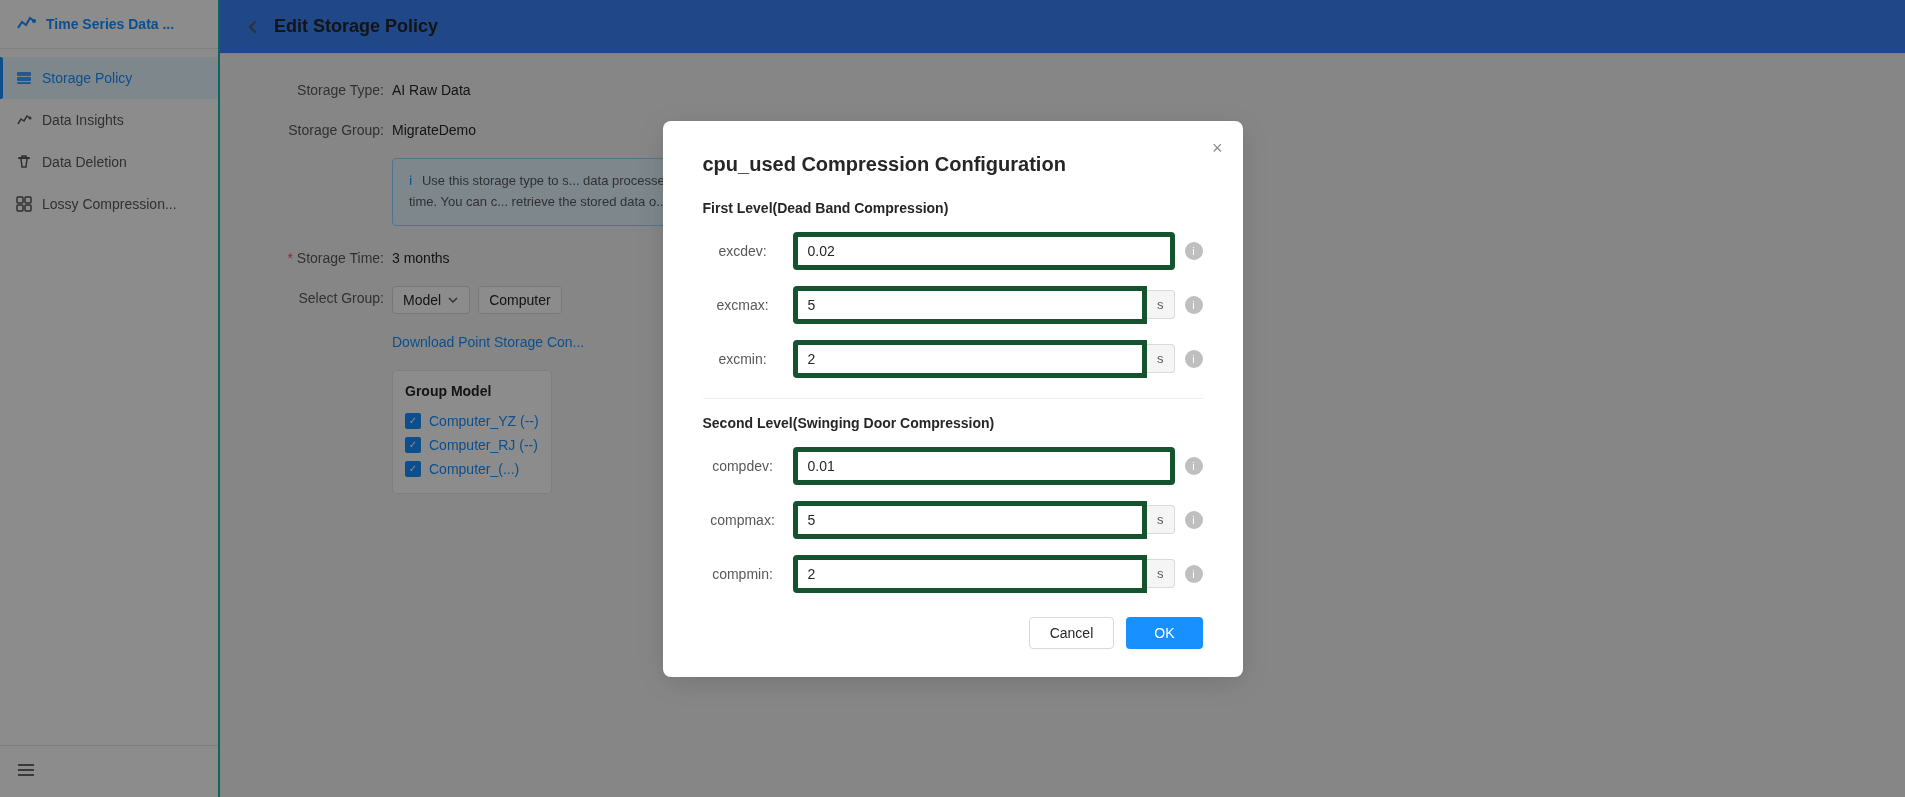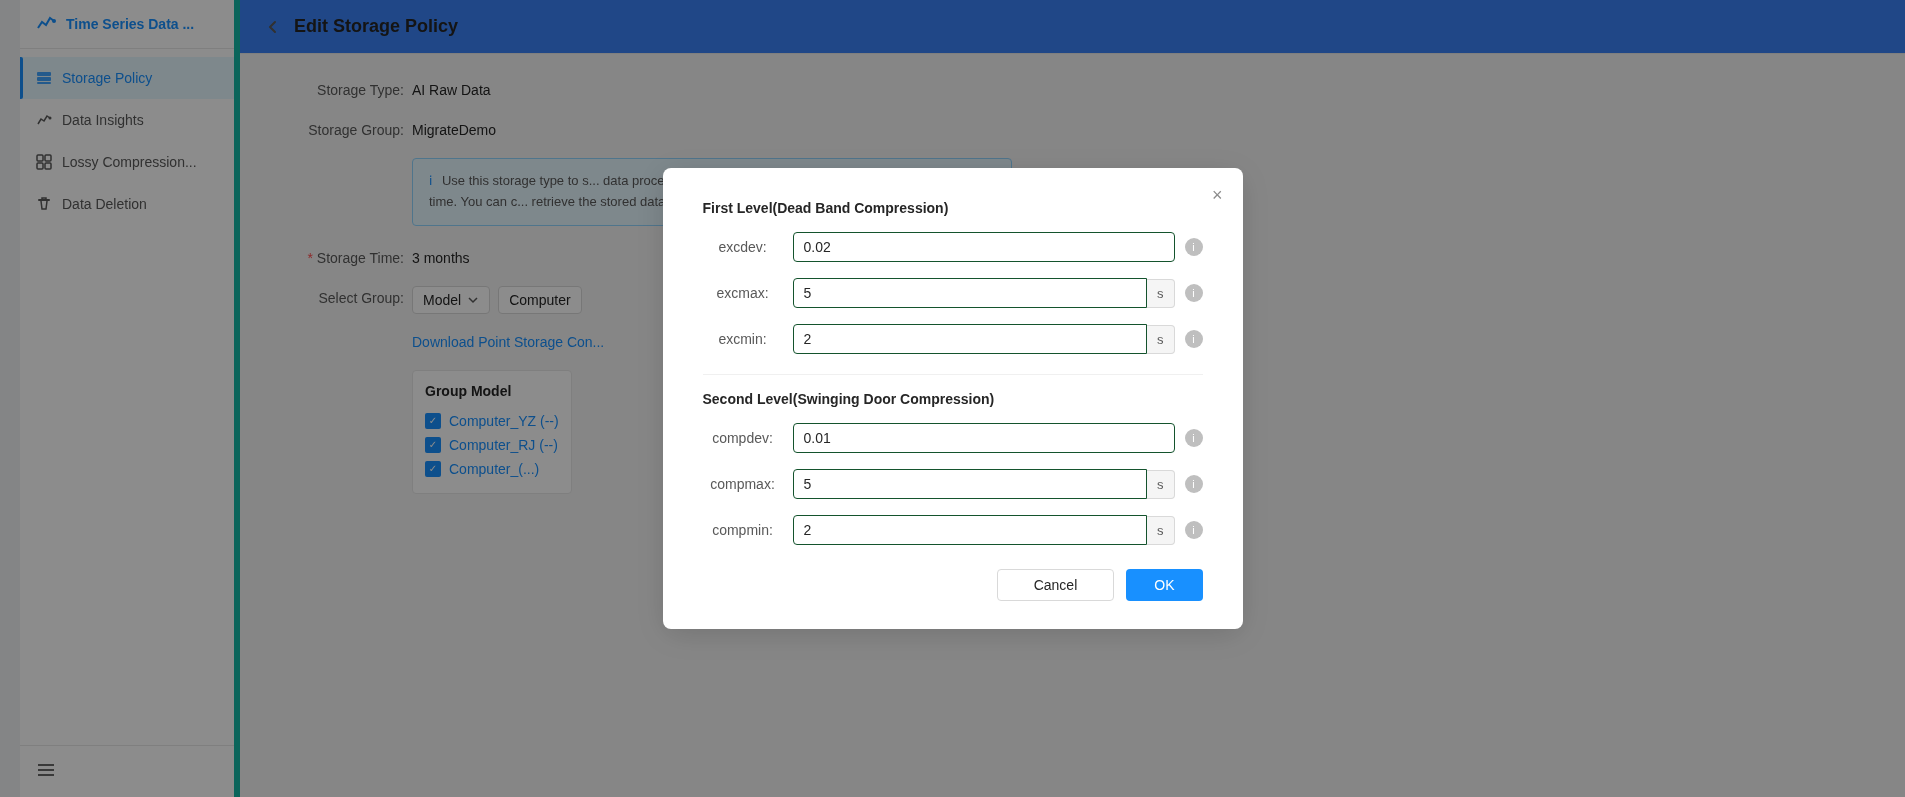--- a/index.html
+++ b/index.html
@@ -2,26 +2,25 @@
 <html><head>
   <meta charset="utf-8">
   <style>
     * { box-sizing: border-box; margin: 0; padding: 0; }
     body { font-family: -apple-system, BlinkMacSystemFont, 'Segoe UI', Arial, sans-serif; font-size: 14px; background: #f0f2f5; display: flex; height: 797px; overflow: hidden; }
 
     
     .sidebar {
       width: 220px;
       background: #fff;
-      border-right: 6px solid #14b8a6;
+      border-right: 2px solid #14b8a6;
       display: flex;
       flex-direction: column;
       height: 100%;
       flex-shrink: 0;
-      margin-left: 20px;
     }
     .sidebar-logo {
       display: flex;
       align-items: center;
       padding: 14px 16px;
       border-bottom: 1px solid #e8e8e8;
       gap: 10px;
       color: #1890ff;
       font-weight: 600;
       font-size: 14px;
@@ -220,21 +219,21 @@
       flex-shrink: 0;
     }
     .field-input-wrap {
       flex: 1;
       display: flex;
       align-items: center;
       gap: 6px;
     }
     .field-input {
       flex: 1;
-      border: 1px solid #14532d;
+      border: 5px solid #14532d;
       border-radius: 4px;
       padding: 6px 10px;
       font-size: 14px;
       color: #262626;
       outline: none;
     }
     .field-unit {
       background: #f5f5f5;
       border: 1px solid #d9d9d9;
       border-left: none;
@@ -258,21 +257,21 @@
       flex-shrink: 0;
     }
     .dialog-divider { height: 1px; background: #f0f0f0; margin: 20px 0 16px; }
     .dialog-actions {
       display: flex;
       justify-content: flex-end;
       gap: 12px;
       margin-top: 24px;
     }
     .btn-cancel {
-      padding: 7px 36px;
+      padding: 7px 20px;
       border: 1px solid #d9d9d9;
       border-radius: 4px;
       background: #fff;
       color: #262626;
       cursor: pointer;
       font-size: 14px;
     }
     .btn-ok {
       padding: 7px 28px;
       border: none;
@@ -306,34 +305,34 @@
     </div>
     <div class="sidebar-item">
       <svg width="16" height="16" viewBox="0 0 16 16">
         <polyline points="2,12 5,7 8,9 11,4 14,6" stroke="#595959" stroke-width="1.5" fill="none"></polyline>
         <circle cx="14" cy="6" r="1.5" fill="#595959"></circle>
       </svg>
       <span>Data Insights</span>
     </div>
     <div class="sidebar-item">
       <svg width="16" height="16" viewBox="0 0 16 16">
+        <rect x="2" y="3" width="12" height="2" rx="1" fill="#595959"></rect>
+        <path d="M5 5 l1 8 h4 l1-8" stroke="#595959" stroke-width="1.5" fill="none"></path>
+        <path d="M6 3 V2 h4 V3" stroke="#595959" stroke-width="1.5" fill="none"></path>
+      </svg>
+      <span>Data Deletion</span>
+    </div>
+    <div class="sidebar-item">
+      <svg width="16" height="16" viewBox="0 0 16 16">
         <rect x="1" y="1" width="6" height="6" rx="1" fill="none" stroke="#595959" stroke-width="1.5"></rect>
         <rect x="9" y="1" width="6" height="6" rx="1" fill="none" stroke="#595959" stroke-width="1.5"></rect>
         <rect x="1" y="9" width="6" height="6" rx="1" fill="none" stroke="#595959" stroke-width="1.5"></rect>
         <rect x="9" y="9" width="6" height="6" rx="1" fill="none" stroke="#595959" stroke-width="1.5"></rect>
       </svg>
       <span>Lossy Compression...</span>
-    </div>
-    <div class="sidebar-item">
-      <svg width="16" height="16" viewBox="0 0 16 16">
-        <rect x="2" y="3" width="12" height="2" rx="1" fill="#595959"></rect>
-        <path d="M5 5 l1 8 h4 l1-8" stroke="#595959" stroke-width="1.5" fill="none"></path>
-        <path d="M6 3 V2 h4 V3" stroke="#595959" stroke-width="1.5" fill="none"></path>
-      </svg>
-      <span>Data Deletion</span>
     </div>
   </nav>
   <div class="sidebar-bottom">
     <svg width="20" height="20" viewBox="0 0 20 20" style="cursor:pointer">
       <line x1="2" y1="5" x2="18" y2="5" stroke="#595959" stroke-width="1.8"></line>
       <line x1="2" y1="10" x2="18" y2="10" stroke="#595959" stroke-width="1.8"></line>
       <line x1="2" y1="15" x2="18" y2="15" stroke="#595959" stroke-width="1.8"></line>
     </svg>
   </div>
 </div>
@@ -405,20 +404,21 @@
           <span>Computer_(...)</span>
         </div>
       </div>
     </div>
   </div>
 </div>
 
 <div class="overlay">
   <div class="dialog">
     <button class="dialog-close">×</button>
+    <div class="dialog-title">cpu_used Compression Configuration</div>
 
     <div class="section-title">First Level(Dead Band Compression)</div>
 
     <div class="field-row">
       <span class="field-label">excdev:</span>
       <div class="field-input-wrap">
         <input class="field-input" type="text" value="0.02" style="">
       </div>
       <div class="info-circle">i</div>
     </div>

